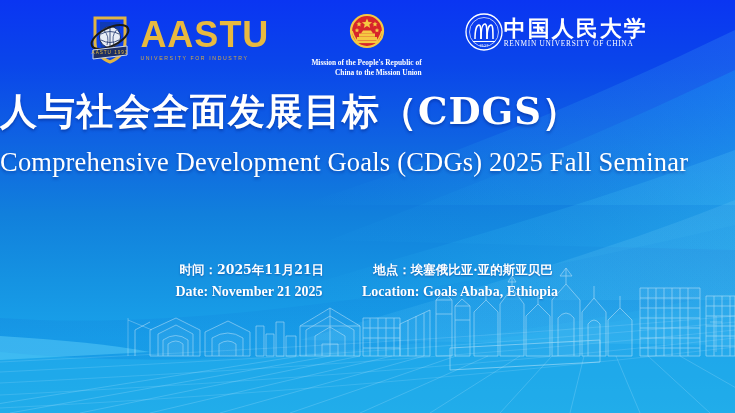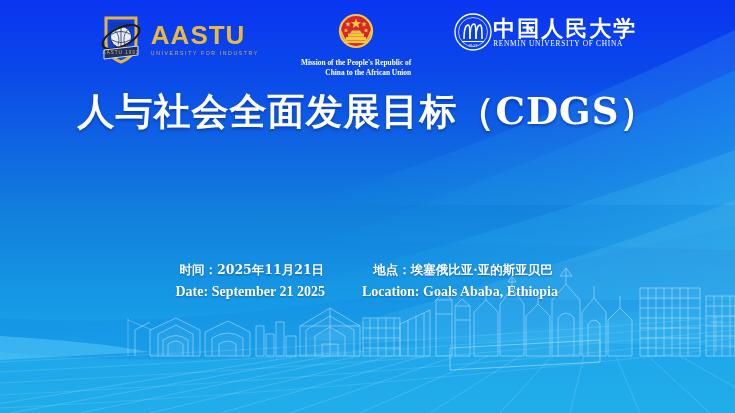--- a/index.html
+++ b/index.html
@@ -30,21 +30,21 @@
     position:absolute; top:12px; left:0; width:100%;
     display:flex; justify-content:center; align-items:flex-start;
     gap:42px; z-index:6;
   }
   .logo-block { display:flex; flex-direction:column; align-items:center; }
 
   .aastu-wrap { display:flex; align-items:center; gap:7px; }
   .aastu-text { display:flex; flex-direction:column; align-items:flex-start; line-height:1; }
   .aastu-name {
     font-family:"Liberation Sans", sans-serif;
-    font-weight:bold; font-size:26px; letter-spacing:1px;
+    font-weight:bold; font-size:36px; letter-spacing:1px;
     color:#e8b93f;
   }
   .aastu-tag {
     font-family:"Liberation Sans", sans-serif;
     font-size:5.2px; letter-spacing:1.6px; color:#d8ac3c;
     margin-top:3px; white-space:nowrap;
   }
 
   .cn-mission-cap {
     font-family:"Liberation Serif", serif;
@@ -59,21 +59,21 @@
     font-weight:bold; font-size:22px; color:#ffffff;
     letter-spacing:2px; line-height:1;
   }
   .ruc-en {
     font-family:"Liberation Serif", serif;
     font-size:7.4px; color:#ffffff; letter-spacing:0.7px;
     margin-top:0; white-space:nowrap;
   }
 
   
-  #headline { position:absolute; top:88px; left:0; width:100%; text-align:center; z-index:6; }
+  #headline { position:absolute; top:88px; left:0; width:100%; z-index:6; }
   .title-cn {
     font-family:"DejaVu Serif", serif;
     font-weight:bold; color:#ffffff;
     font-size:37px; line-height:1.28; letter-spacing:1px;
     text-shadow:0 2px 3px rgba(3,28,120,0.45);
   }
   .title-en {
     font-family:"Liberation Serif", serif;
     color:#ffffff; font-size:26.5px; letter-spacing:0.2px;
     margin-top:12px;
@@ -268,21 +268,21 @@
         <path d="M31,16 l0.7,1.5 l1.6,0.2 l-1.2,1 l0.3,1.6 l-1.4,-0.9 l-1.4,0.9 l0.3,-1.6
                  l-1.2,-1 l1.6,-0.2 Z" fill="#f5c842"></path>
         <rect x="11" y="25" width="20" height="3.2" fill="#f5c842"></rect>
         <rect x="13" y="21.5" width="16" height="3.2" fill="#f5c842"></rect>
         <path d="M15,21.5 L27,21.5 L25,18.5 L17,18.5 Z" fill="#f5c842"></path>
         <rect x="9.5" y="28.5" width="23" height="2.6" fill="#f5c842"></rect>
         <path d="M6,19 q3,9 7,12 M36,19 q-3,9 -7,12" fill="none" stroke="#f5c842" stroke-width="1.6"></path>
       </svg>
       <div class="cn-mission-cap">
         <span>Mission of the People's Republic of</span><br>
-        <span>China to the African Union</span>
+        <span>China to the Mission Union</span>
       </div>
     </div>
 
     <div class="logo-block">
       <div class="ruc-wrap">
         <svg width="40" height="40" viewBox="0 0 40 40">
           <circle cx="20" cy="20" r="18" fill="none" stroke="#ffffff" stroke-width="1.3"></circle>
           <circle cx="20" cy="20" r="14.5" fill="none" stroke="#ffffff" stroke-width="0.7"></circle>
           <path d="M11,27 C11,17 13,13 15,13 C17,13 17,18 17,27" fill="none" stroke="#ffffff" stroke-width="1.5"></path>
           <path d="M17,27 C17,16 19,12 21,12 C23,12 23,18 23,27" fill="none" stroke="#ffffff" stroke-width="1.5"></path>
@@ -293,26 +293,27 @@
         <div class="ruc-text">
           <div class="ruc-cn">中国人民大学</div>
           <div class="ruc-en">RENMIN UNIVERSITY OF CHINA</div>
         </div>
       </div>
     </div>
   </div>
 
   <div id="headline">
     <div class="title-cn">人与社会全面发展目标（CDGS）</div>
+    <div class="title-en">Comprehensive Development Goals (CDGs) 2025 Fall Seminar</div>
   </div>
 
   <div id="meta">
     <div class="meta-row row-cn">
       <div class="meta-cn col-date">时间：2025年11月21日</div>
       <div class="meta-cn col-loc">地点：埃塞俄比亚·亚的斯亚贝巴</div>
     </div>
     <div class="meta-row row-en">
-      <div class="meta-en col-date">Date: September 21 2025</div>
+      <div class="meta-en col-date">Date: November 21 2025</div>
       <div class="meta-en col-loc">Location: Goals Ababa, Ethiopia</div>
     </div>
   </div>
 
 </div>
 
 </body></html>

